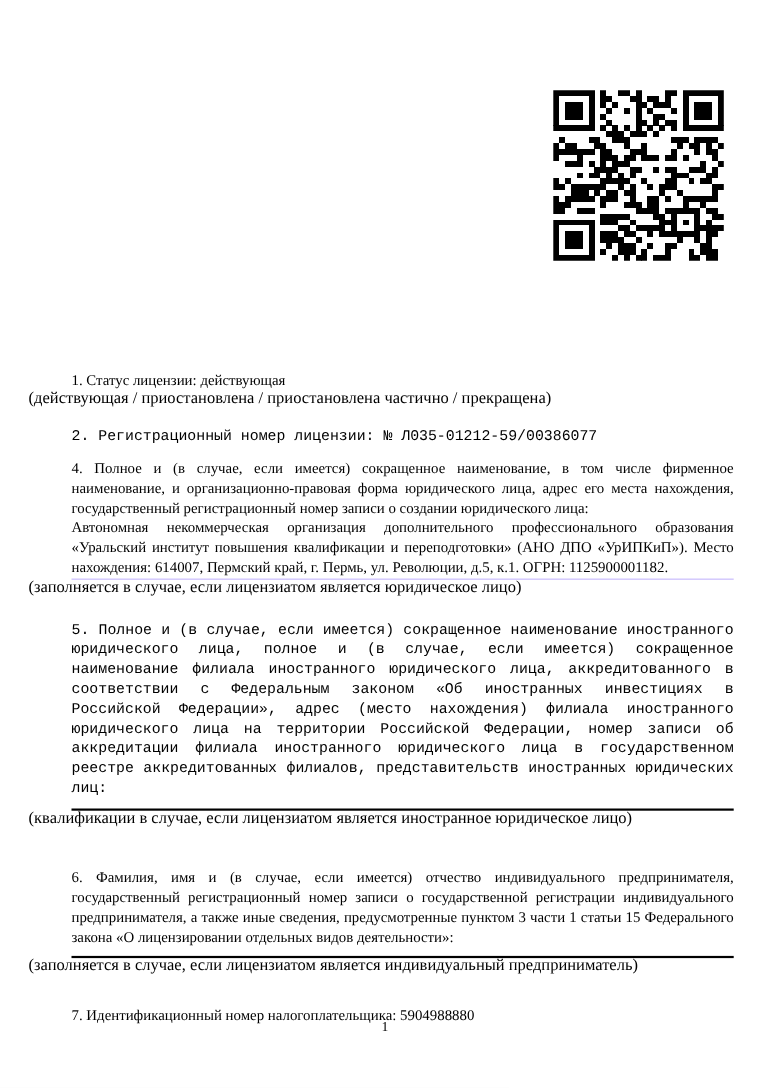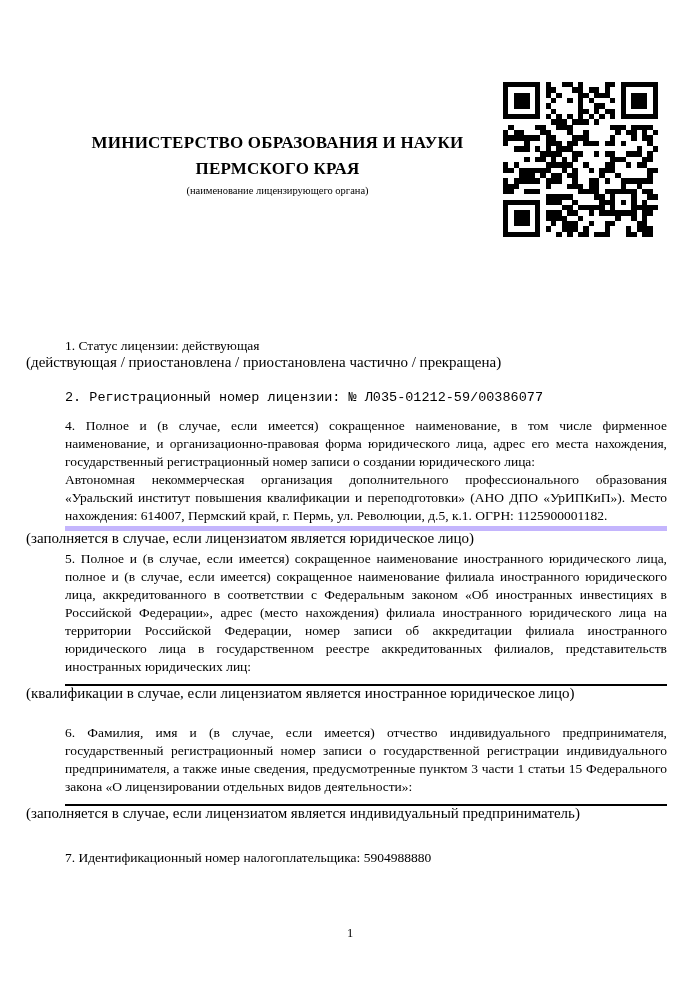--- a/index.html
+++ b/index.html
@@ -47,26 +47,26 @@
     width: 602px;
     font-size: 13.5px;
     line-height: 18px;
   }
   .doc-title { text-align: center; line-height: 21px; }
   .item { text-align: justify; }
   .item-1 { margin-top: 37px; }
   .item-2 { margin-top: 20px; font-family: Liberation Mono, monospace; }
   .item-3 { margin-top: 17px; }
   .item-4 { margin-top: 10px; }
-  .item-5 { margin-top: 5px; }
-  .item-6 { margin-top: 24px; }
+  .item-5 { margin-top: 24px; font-family: Liberation Mono, monospace; }
+  .item-6 { margin-top: 38px; }
   .item-7 { margin-top: 29px; }
   .item-value { text-align: justify; }
   .underlined-value {
-    border-bottom: 5px solid #c4b5fd;
+    border-bottom: 1px solid #c4b5fd;
     padding-bottom: 1px;
   }
   .fill-line {
     height: 6px;
     border-bottom: 2px solid #000;
   }
   .fill-line.gap-8 { margin-top: 2px; }
   .caption {
     font-size: 15px;
     line-height: 14px;
@@ -79,25 +79,20 @@
     width: 100%;
     text-align: center;
     font-size: 12.5px;
   }
 </style>
 </head>
 <body>
 
 <div class="page">
 
-  <div class="header-text">
-    <div class="ministry-line">МИНИСТЕРСТВО ОБРАЗОВАНИЯ И НАУКИ</div>
-    <div class="ministry-line">ПЕРМСКОГО КРАЯ</div>
-    <div class="header-caption">(наименование лицензирующего органа)</div>
-  </div>
 
   <div class="qr">
     <svg id="qr-svg" xmlns="http://www.w3.org/2000/svg" aria-hidden="true" viewBox="0 0 155 155">
         <rect x="0.00" y="0.00" width="5.39" height="5.39"></rect>
         <rect x="5.34" y="0.00" width="5.39" height="5.39"></rect>
         <rect x="10.69" y="0.00" width="5.39" height="5.39"></rect>
         <rect x="16.03" y="0.00" width="5.39" height="5.39"></rect>
         <rect x="21.38" y="0.00" width="5.39" height="5.39"></rect>
         <rect x="26.72" y="0.00" width="5.39" height="5.39"></rect>
         <rect x="32.07" y="0.00" width="5.39" height="5.39"></rect>

